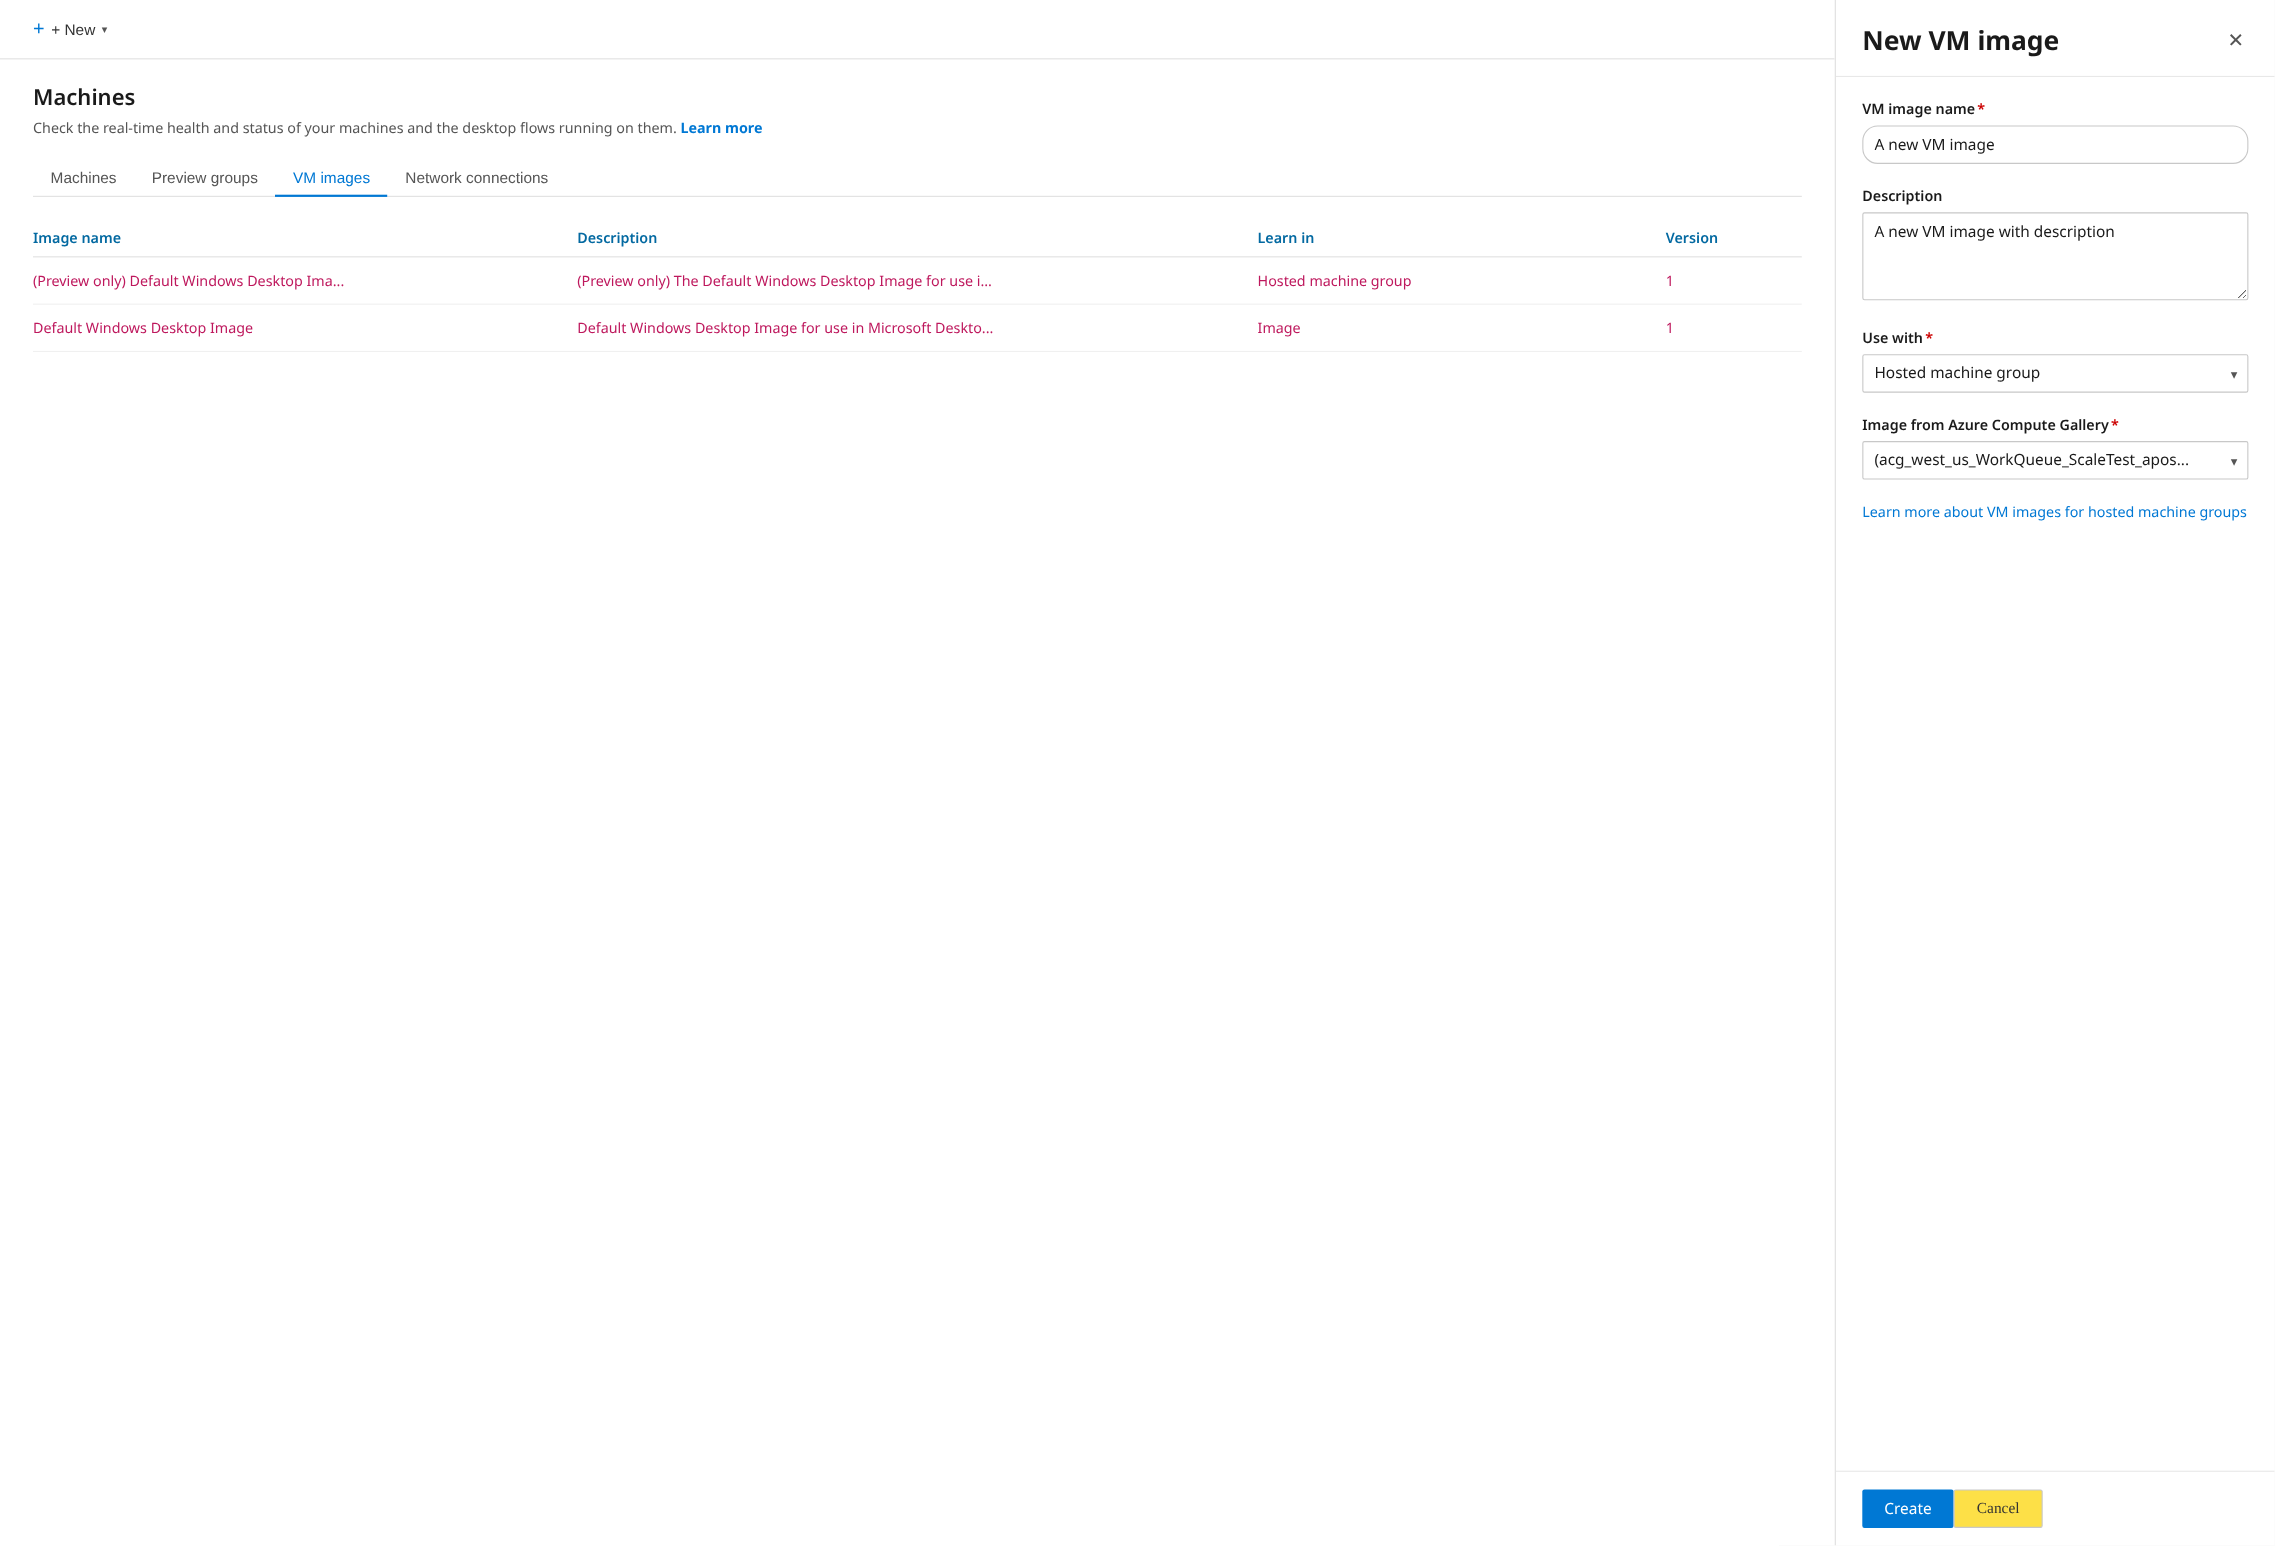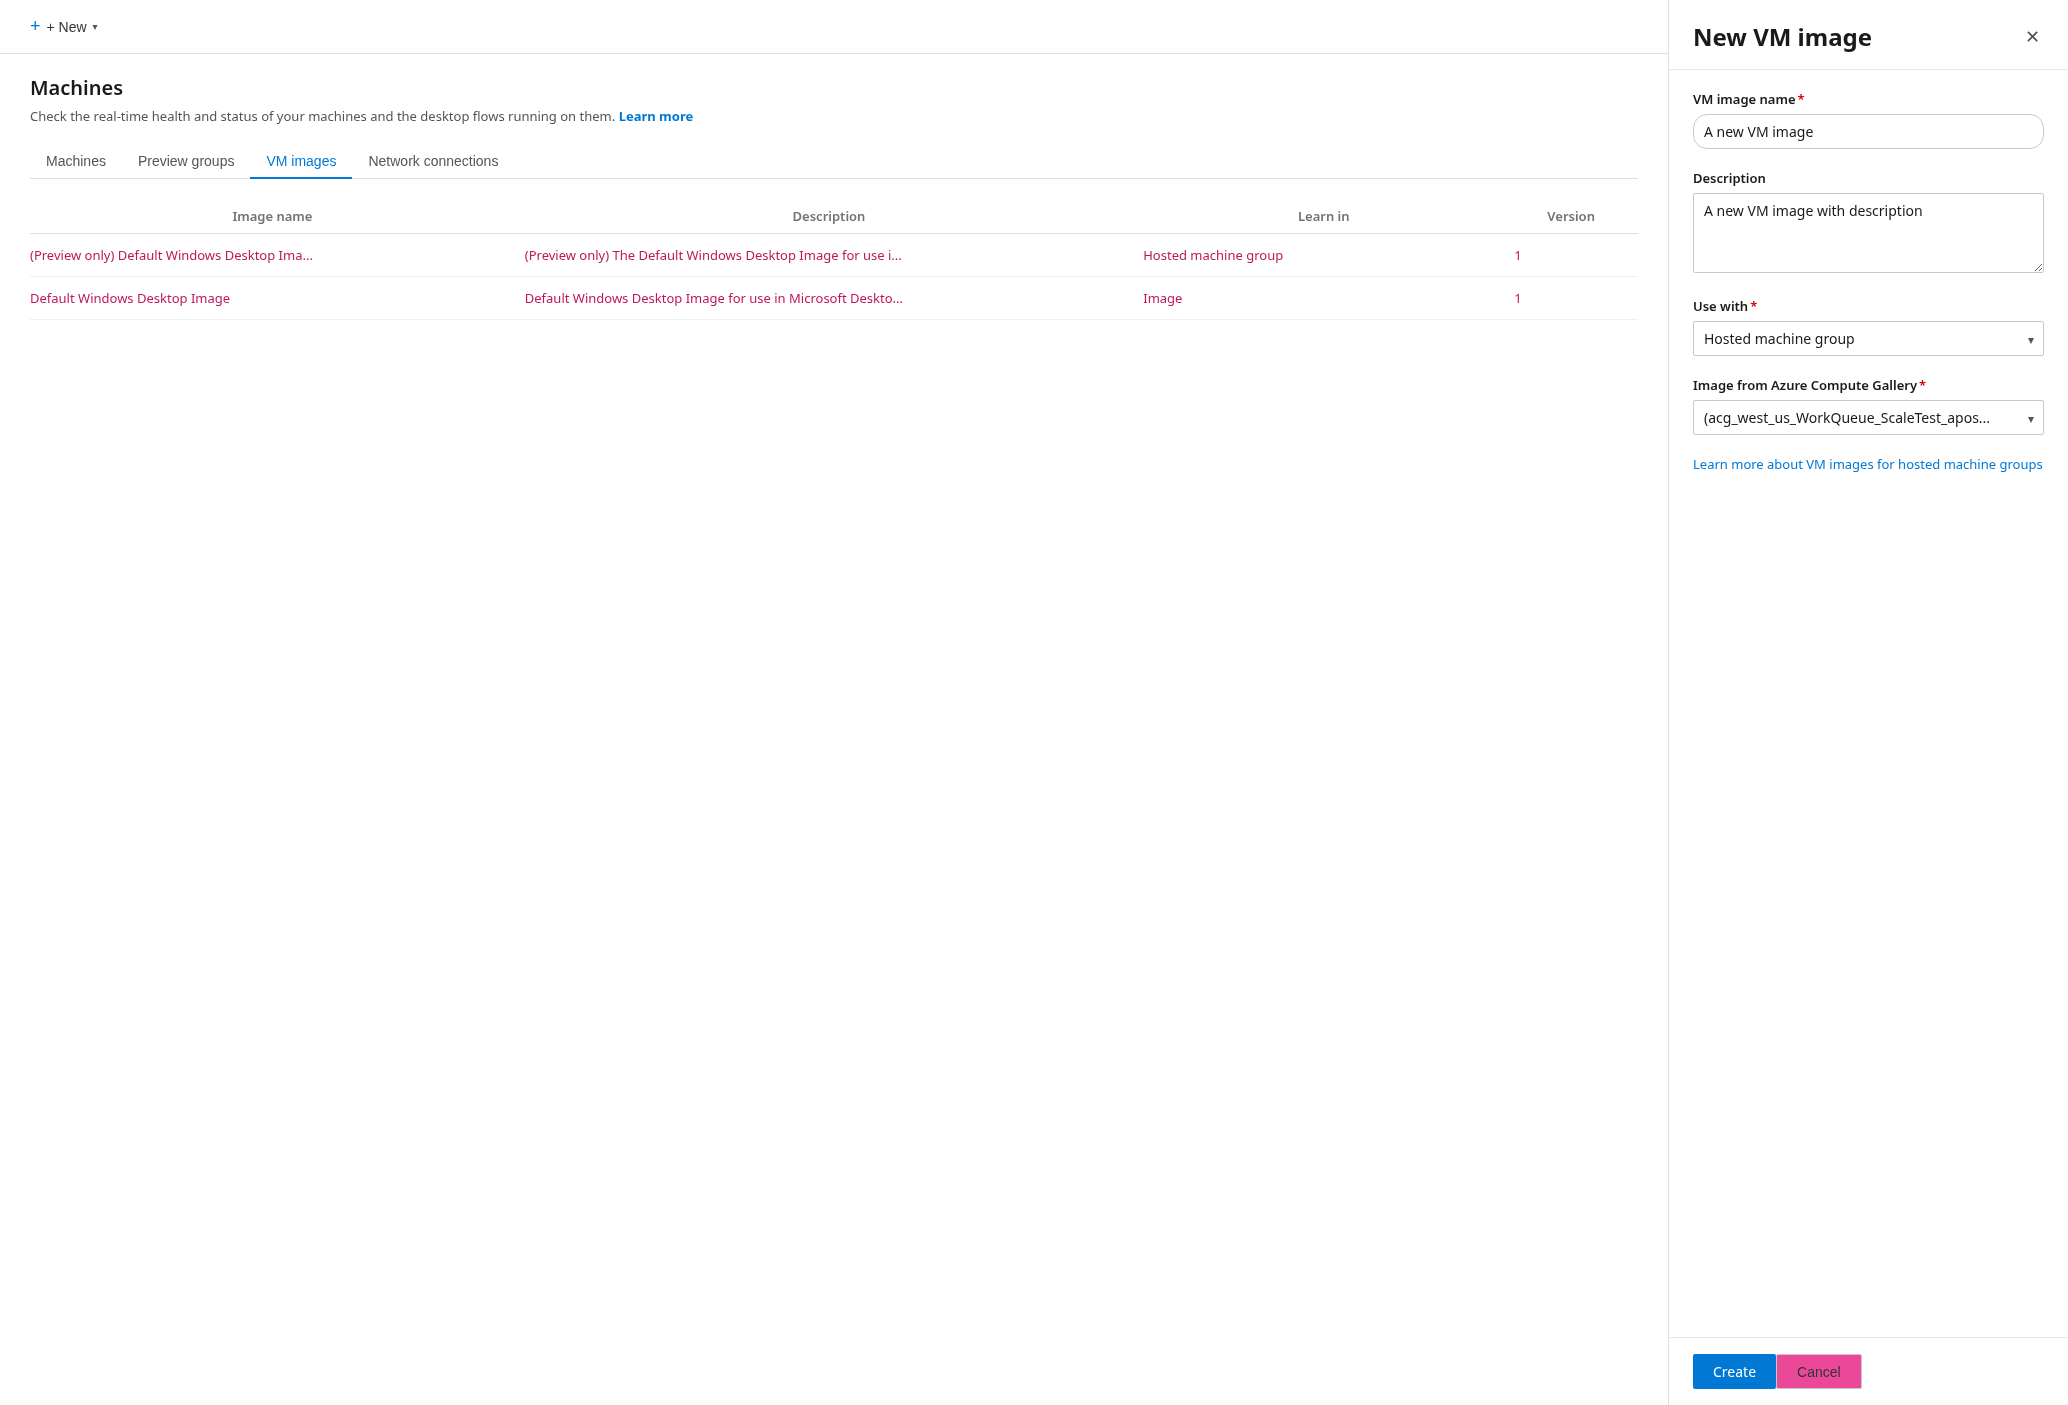--- a/index.html
+++ b/index.html
@@ -81,24 +81,23 @@
       color: #0078d4;
       border-bottom: 2px solid #0078d4;
       font-weight: 500;
     }
     .table-container { width: 100%; }
     .table-header {
       display: grid;
       grid-template-columns: 2fr 2.5fr 1.5fr 0.5fr;
       padding: 8px 0;
       border-bottom: 1px solid #e0e0e0;
-      color: #737373;
+      color: #0369a1;
       font-size: 13px;
       font-weight: 600;
-      text-align: center;
     }
     .table-row {
       display: grid;
       grid-template-columns: 2fr 2.5fr 1.5fr 0.5fr;
       padding: 12px 0;
       border-bottom: 1px solid #f0f0f0;
       font-size: 13px;
       color: #be185d;
       align-items: center;
     }
@@ -219,28 +218,28 @@
       background: #0078d4;
       color: #fff;
       border: none;
       padding: 8px 20px;
       font-size: 14px;
       cursor: pointer;
       border-radius: 2px;
       font-family: inherit;
     }
     .btn-cancel {
-      background: #ec4899;
+      background: #fde047;
       color: #333;
       border: 1px solid #c8c8c8;
       padding: 8px 20px;
       font-size: 14px;
       cursor: pointer;
       border-radius: 2px;
-      font-family: Liberation Sans, sans-serif;
+      font-family: Liberation Serif, serif;
     }
   </style>
 </head>
 <body>
 
 <div class="main-area">
   <div class="top-bar">
     <button class="new-btn">
       <span class="plus-icon">+</span>
       <span>+ New</span>

